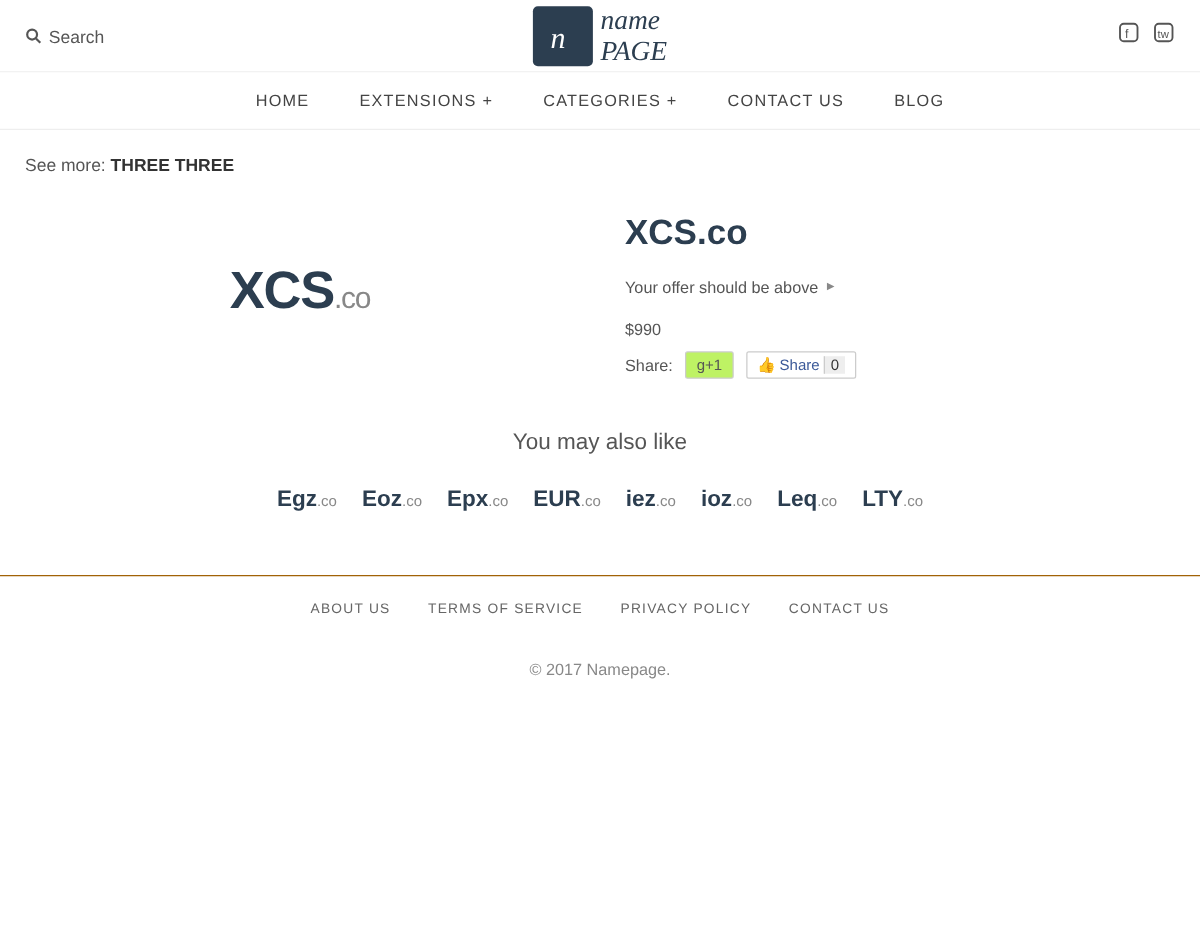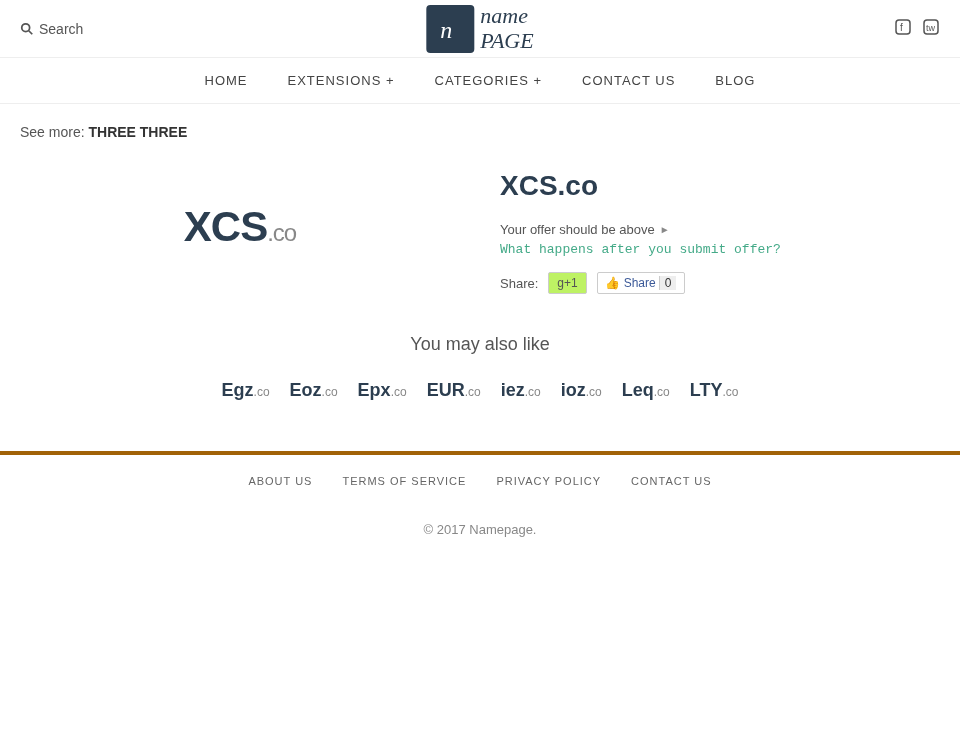--- a/index.html
+++ b/index.html
@@ -156,21 +156,21 @@
       border: none;
       padding: 10px 30px;
       font-size: 14px;
       cursor: pointer;
       margin-bottom: 15px;
       border-radius: 2px;
     }
     .offer-info {
       font-size: 13px;
       color: #555;
-      margin-bottom: 5px;
+      margin-bottom: 19px;
       display: flex;
       align-items: center;
       gap: 5px;
     }
     .offer-arrow {
       font-size: 10px;
       color: #888;
     }
     .offer-price {
       font-size: 13px;
@@ -245,21 +245,21 @@
       cursor: pointer;
     }
     .domain-card .ext {
       font-size: 12px;
       color: #888;
       font-weight: normal;
     }
 
     
     .footer-links {
-      border-top: 4px solid #a16207;
+      border-top: 1px solid #a16207;
       padding: 20px;
       display: flex;
       justify-content: center;
       gap: 30px;
       background: #fff;
     }
     .footer-link {
       font-size: 11px;
       letter-spacing: 1px;
       color: #666;
@@ -339,21 +339,21 @@
       <div class="domain-logo-text">
         <span>XCS</span><span class="co-ext">.co</span>
       </div>
     </div>
     <div class="domain-info">
       <div class="domain-title">XCS.co</div>
       <div class="offer-info">
         <span>Your offer should be above</span>
         <span class="offer-arrow">►</span>
       </div>
-      <div class="what-happens">What happens after you submit offer?</div>
+      <div class="offer-price">$990</div>
       <div class="share-section">
         <span>Share:</span>
         <button class="gplus-btn">g+1</button>
         <div class="fb-like-btn">
           <span>👍</span>
           <span>Share</span>
           <span class="fb-count">0</span>
         </div>
       </div>
     </div>

